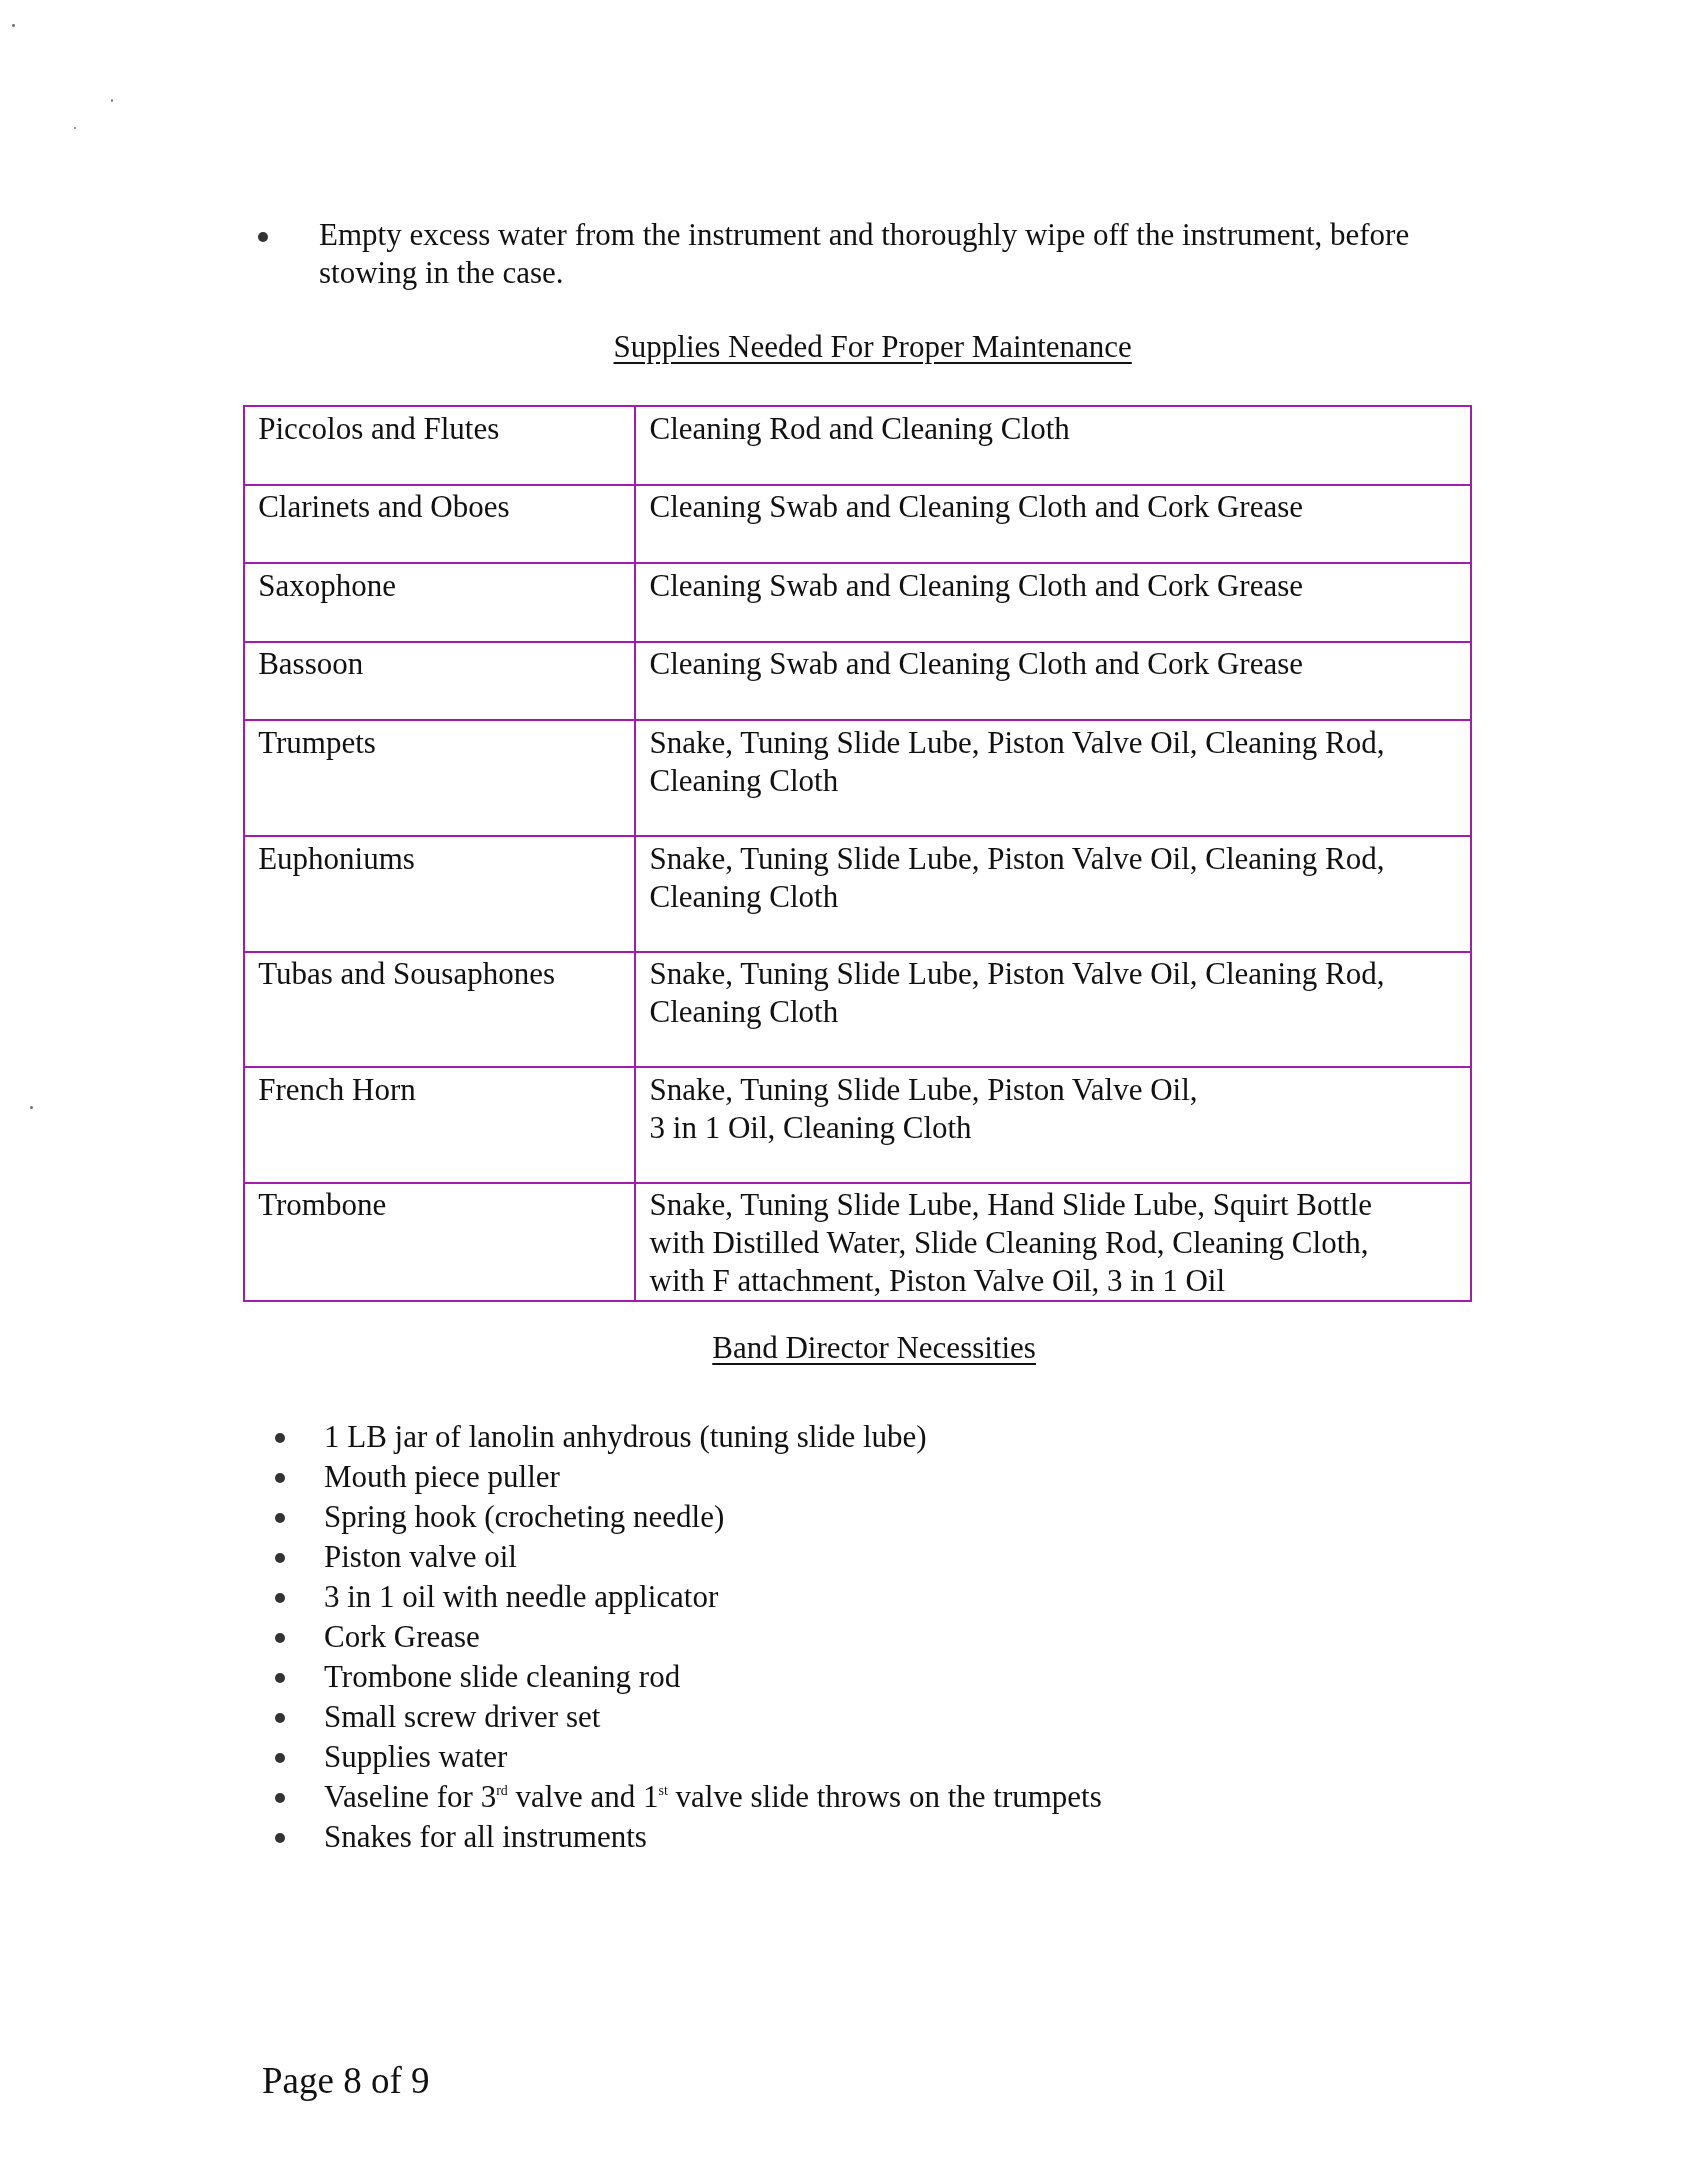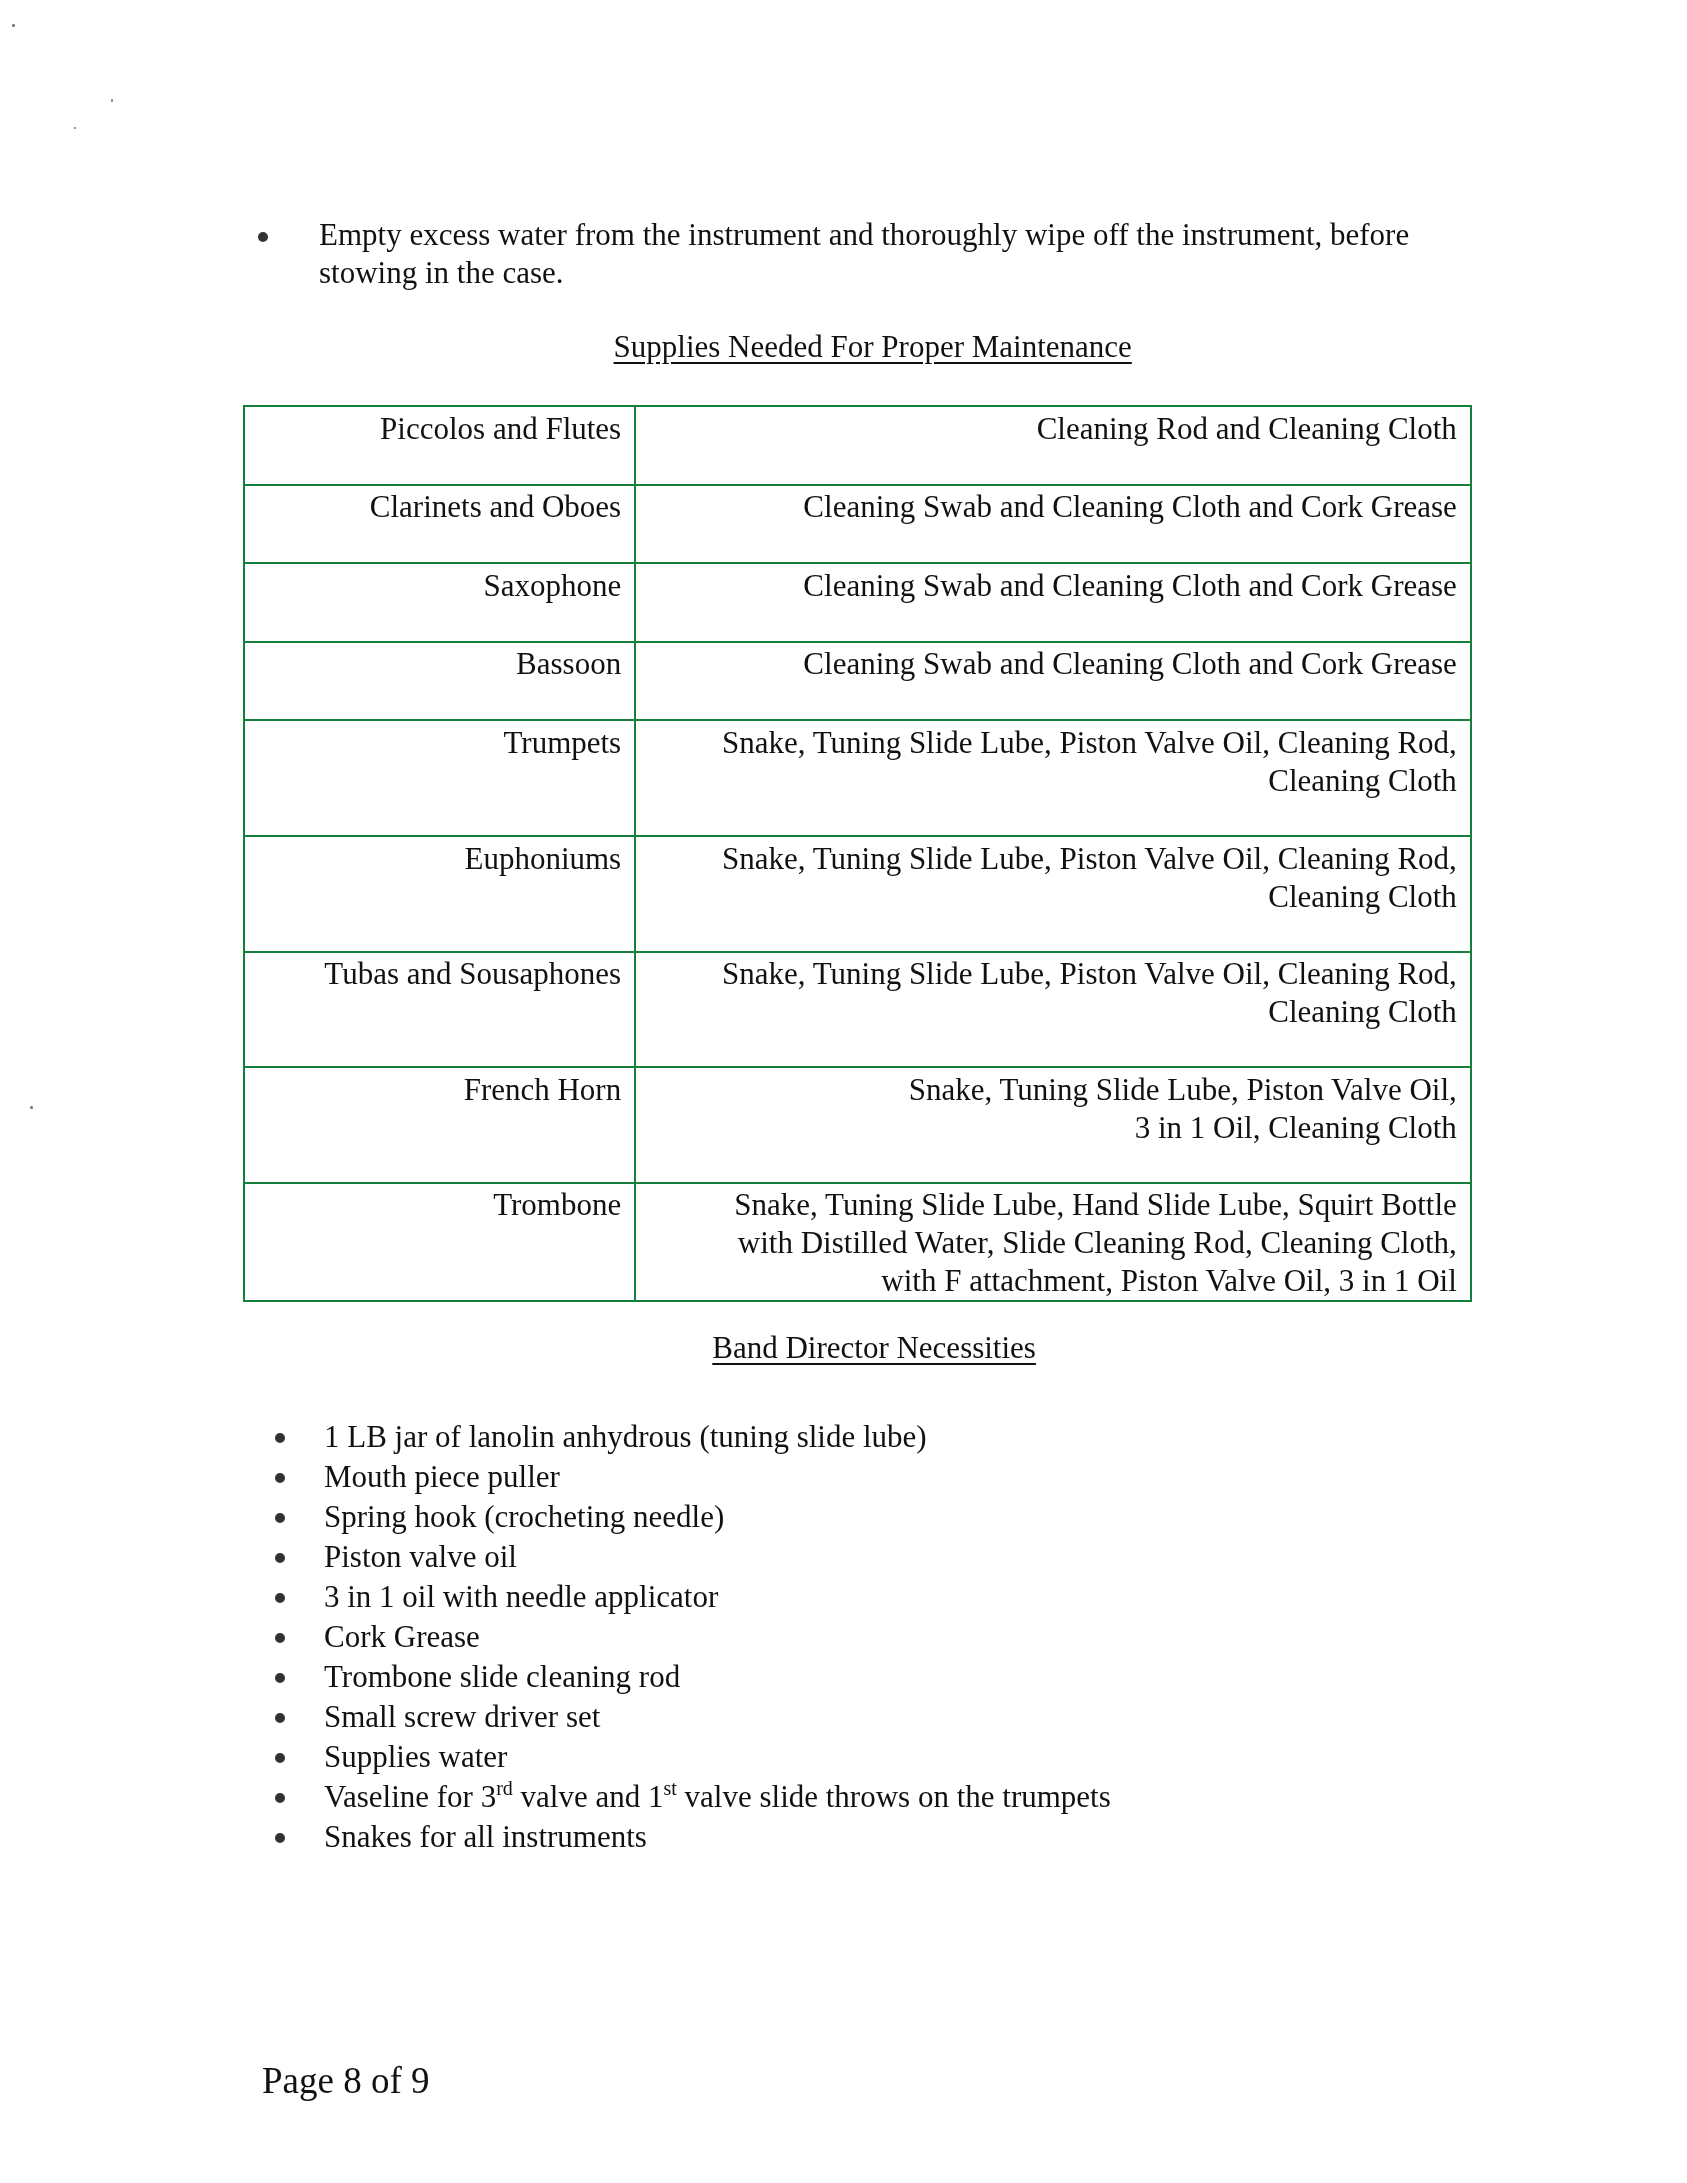--- a/index.html
+++ b/index.html
@@ -7,29 +7,29 @@
          font-family: "Liberation Serif", "DejaVu Serif", serif; color: #111; }
   .scan-speck { position: absolute; background: #777; border-radius: 50%; }
   .top-bullet { position: absolute; left: 258px; top: 216px; width: 1178px; font-size: 31px; line-height: 38px; }
   .top-bullet .dot { position: absolute; left: 0; top: 16px; width: 10px; height: 10px; border-radius: 50%; background: #333; }
   .top-bullet .txt { position: absolute; left: 49px; top: 0; width: 1138px; margin-left: 12px; }
   .heading { position: absolute; left: 0; width: 1687px; text-align: center; font-size: 31px; }
   .heading span { text-decoration: underline; text-decoration-thickness: 2px; text-underline-offset: 5.3px; margin-left: 32px; }
   .h-supplies { top: 329px; left: 13.2px; }
   .h-band { top: 1330px; left: 14.6px; }
   table.supplies { position: absolute; left: 243px; top: 405px; width: 1229px; border-collapse: collapse; font-size: 31px; line-height: 38px; }
-  table.supplies td { border: 2px solid #15803d; vertical-align: top; padding: 2.6px 13.2px 0 13.2px; text-align: right; }
+  table.supplies td { border: 2px solid #a21caf; vertical-align: top; padding: 2.6px 13.2px 0 13.2px; }
   table.supplies td.inst { width: 363px; }
   table.supplies tr.r1 td { height: 74px; }
   table.supplies tr.r2 td { height: 111px; }
   table.supplies tr.r3 td { height: 114px; }
   .nec-list { position: absolute; left: 263px; top: 1405px; margin: 12px; padding: 0; list-style: none; font-size: 31px; line-height: 40px; }
   .nec-list li { position: relative; padding-left: 49px; white-space: nowrap; }
   .nec-list li .dot { position: absolute; left: 0; top: 16px; width: 10px; height: 10px; border-radius: 50%; background: #333; }
-  .nec-list sup { font-size: 20px; vertical-align: 12px; line-height: 0; }
+  .nec-list sup { font-size: 14px; vertical-align: 12px; line-height: 0; }
   .footer { position: absolute; left: 262px; top: 2059px; font-size: 37px; }
 </style>
 </head>
 <body>
 
 <div class="scan-speck" style="left:12px;top:24px;width:2.6px;height:2.6px;"></div>
 <div class="scan-speck" style="left:111px;top:99px;width:2px;height:3.3px;"></div>
 <div class="scan-speck" style="left:74px;top:127px;width:2px;height:2px;"></div>
 <div class="scan-speck" style="left:30px;top:1106px;width:2.6px;height:3.3px;"></div>
 

